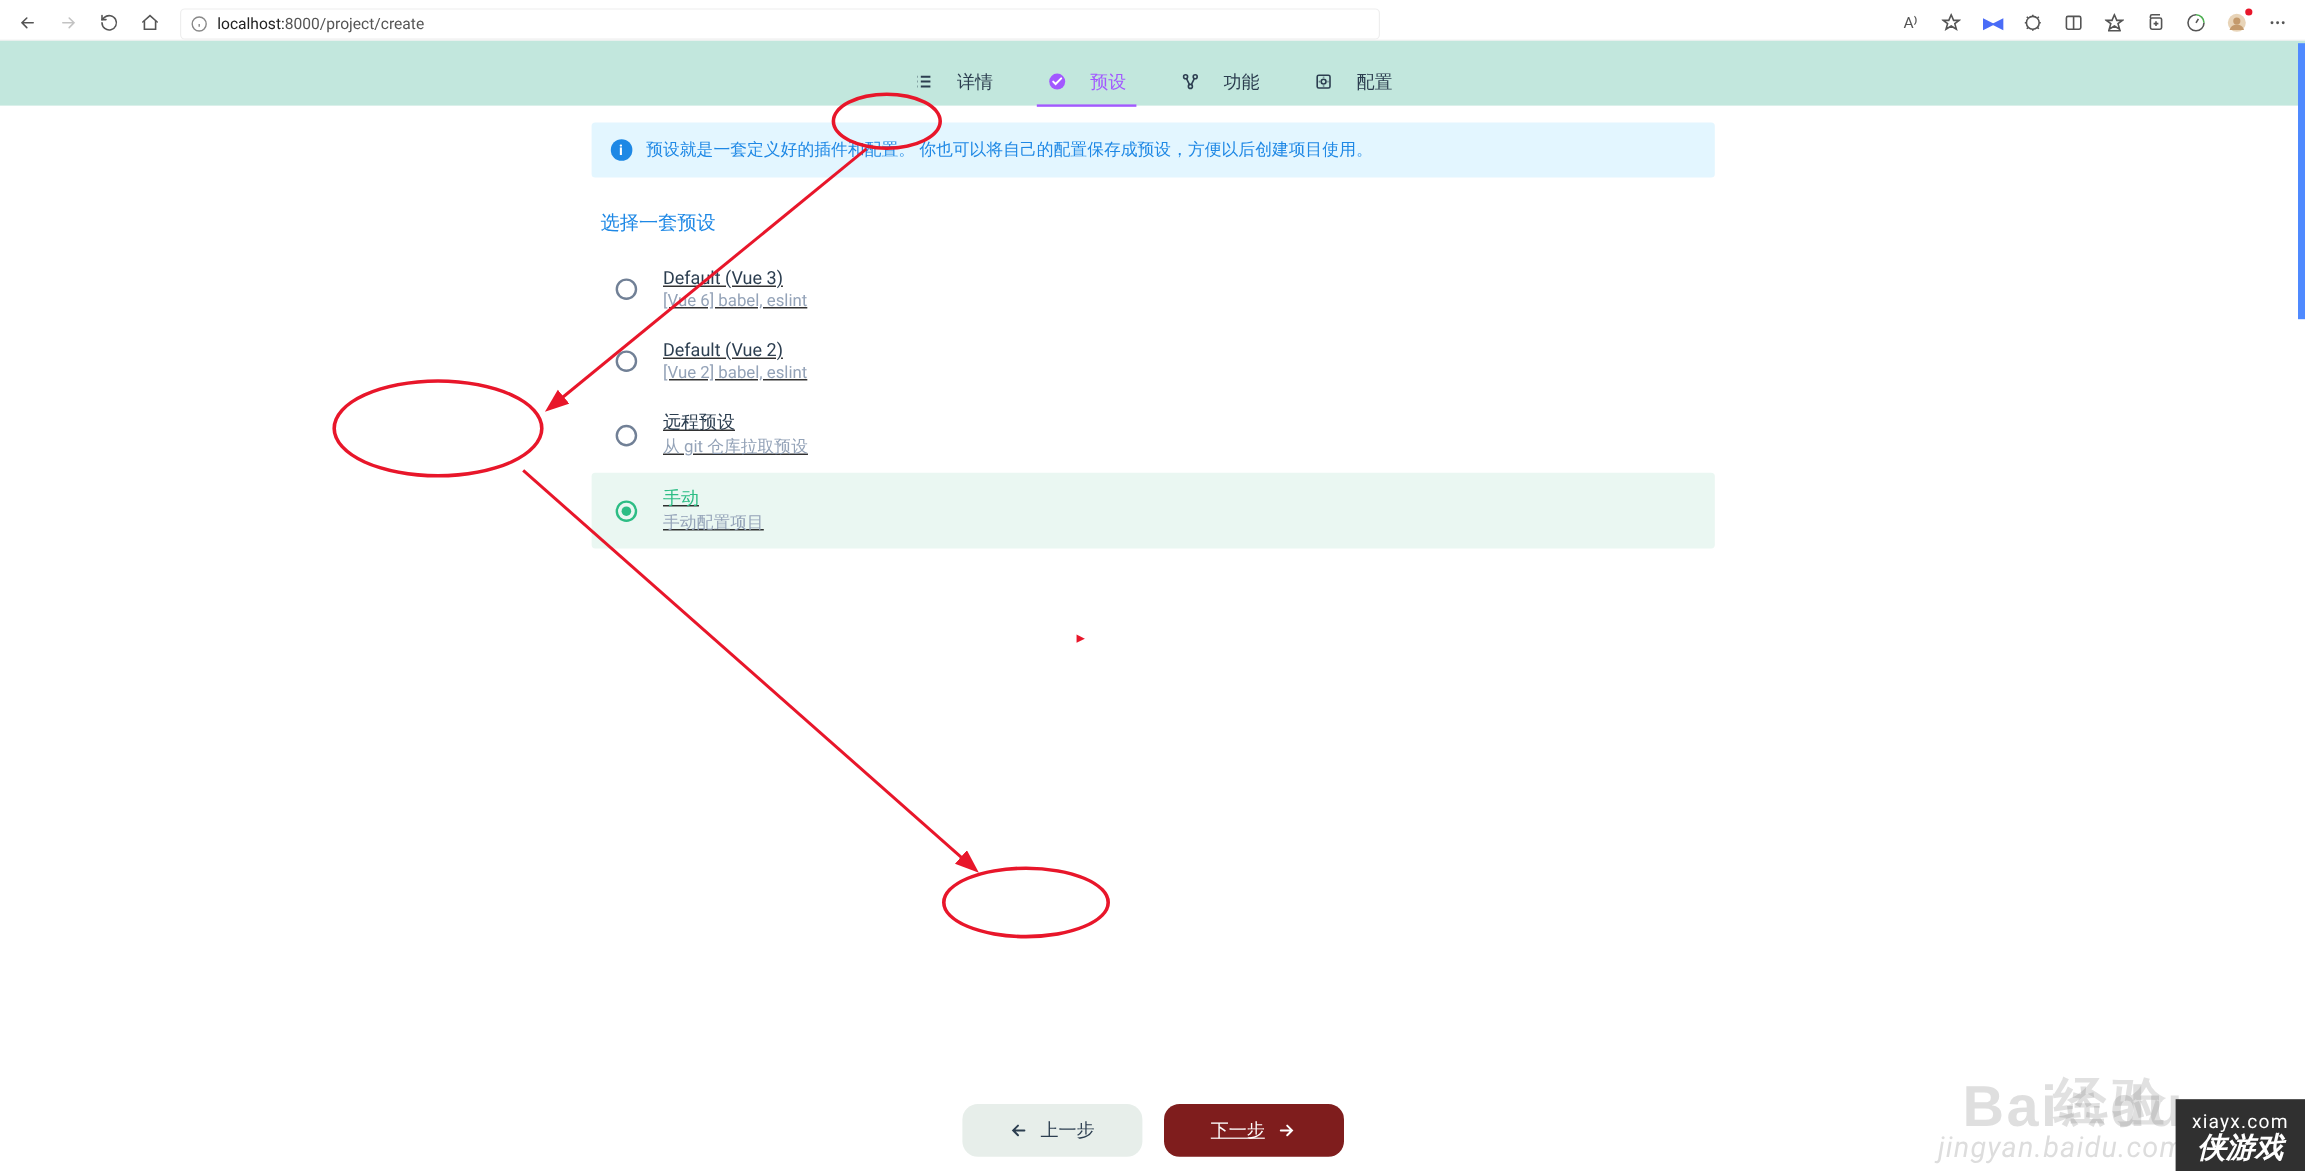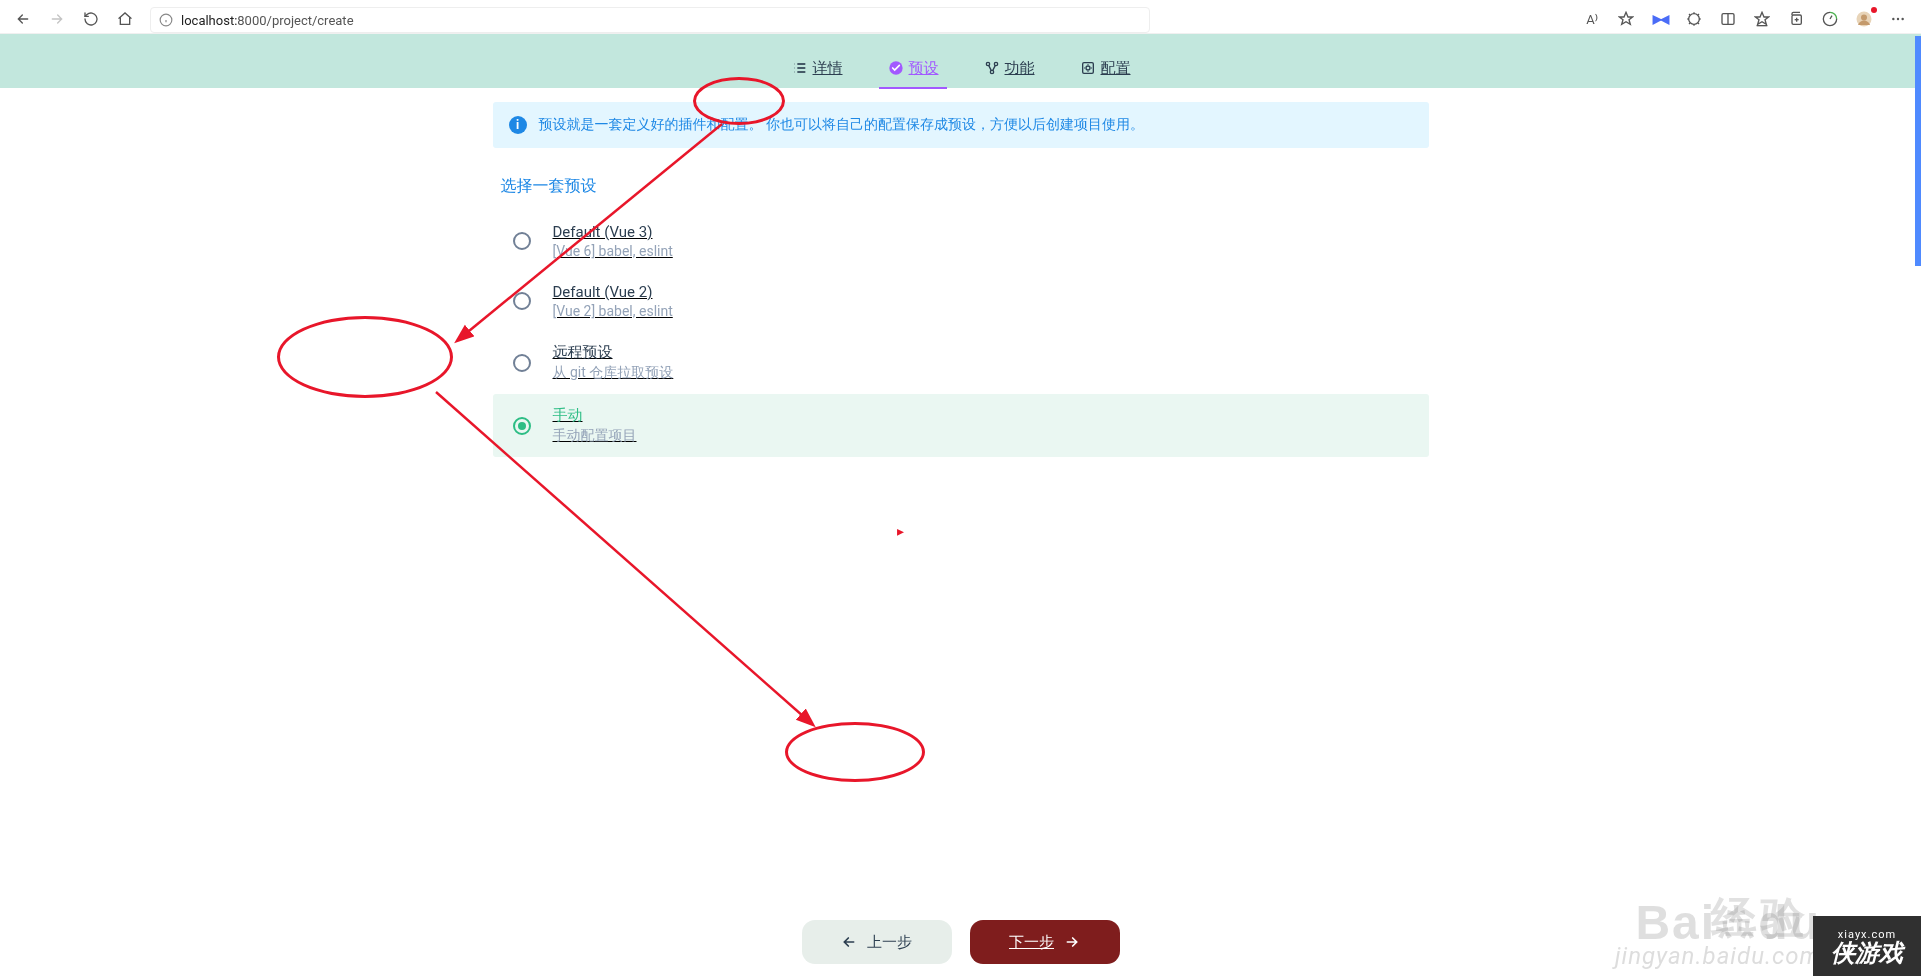--- a/index.html
+++ b/index.html
@@ -11,21 +11,21 @@
     .url-box { flex: 1; max-width: 1000px; height: 26px; border: 1px solid #eee; border-radius: 4px; display: flex; align-items: center; padding: 0 8px; gap: 8px; font-size: 13px; color: #333; margin-left: 6px; margin-right: 8px; }
     .url-text { color: #555; }
     .url-text .host { color: #222; }
     .browser-right { display: flex; align-items: center; gap: 4px; margin-left: auto; }
     .blue-icon { color: #4a6cf7; font-weight: bold; font-size: 12px; letter-spacing: -2px; }
 
     
     .header { background: #c2e7dd; padding-top: 14px; padding-bottom: 0; }
     .header-title { text-align: center; font-size: 24px; color: #2c3e50; padding: 4px 0 10px; }
     .tabs { display: flex; justify-content: center; align-items: center; gap: 44px; height: 40px; position: relative; }
-    .tab { display: flex; align-items: center; gap: 4px; font-size: 15px; color: #2c3e50; cursor: pointer; padding: 8px 0; position: relative; text-decoration: underline; }
+    .tab { display: flex; align-items: center; gap: 19px; font-size: 15px; color: #2c3e50; cursor: pointer; padding: 8px 0; position: relative; }
     .tab.active { color: #a259ff; }
     .tab.active::after { content: ''; position: absolute; left: -8px; right: -8px; bottom: -3px; height: 2px; background: #a259ff; }
     .tab-icon { width: 18px; height: 18px; display: flex; align-items: center; justify-content: center; }
 
     
     .content { max-width: 936px; margin: 0 auto; padding: 14px 0 110px; }
     .info-banner { background: #e3f6ff; border-radius: 3px; padding: 14px 16px; display: flex; align-items: center; gap: 12px; color: #1e88e5; font-size: 14px; }
     .info-icon { width: 18px; height: 18px; border-radius: 50%; background: #1e88e5; color: #fff; display: flex; align-items: center; justify-content: center; font-size: 12px; font-weight: bold; flex-shrink: 0; }
 
     .section-title { margin: 28px 0 14px 8px; color: #1e88e5; font-size: 16px; }
@@ -51,21 +51,21 @@
     .annot { position: absolute; pointer-events: none; z-index: 50; }
     .ellipse { border: 3px solid #e8162a; border-radius: 50%; }
     .ann-cursor::before { content: '▸'; color: #e8162a; font-size: 14px; }
 
     
     .wm-baidu { position: absolute; right: 100px; bottom: 26px; color: rgba(80,80,80,0.18); font-size: 48px; font-weight: bold; letter-spacing: 2px; z-index: 5; font-family: "Arial Black", sans-serif; }
     .wm-baidu .paw { font-size: 36px; vertical-align: top; }
     .wm-jingyan { position: absolute; right: 110px; bottom: 28px; color: rgba(120,120,120,0.22); font-size: 44px; font-weight: bold; z-index: 5; letter-spacing: 6px; }
     .wm-url { position: absolute; right: 100px; bottom: 6px; color: rgba(120,120,120,0.25); font-size: 24px; font-style: italic; z-index: 5; letter-spacing: 1px; }
     .wm-corner { position: absolute; right: 0; bottom: 0; width: 108px; height: 60px; background: #303030; color: #fff; display: flex; flex-direction: column; align-items: center; justify-content: center; z-index: 60; }
-    .wm-corner .top { font-size: 11px; letter-spacing: 1px; }
+    .wm-corner .top { font-size: 16px; letter-spacing: 1px; }
     .wm-corner .logo { font-size: 24px; font-weight: bold; font-style: italic; line-height: 1; }
 
     
     .scroll-accent { position: absolute; right: 0; top: 36px; width: 6px; height: 230px; background: #4f8aff; z-index: 40; }
 
     svg { display: block; }
   </style>
 </head>
 <body>
 

